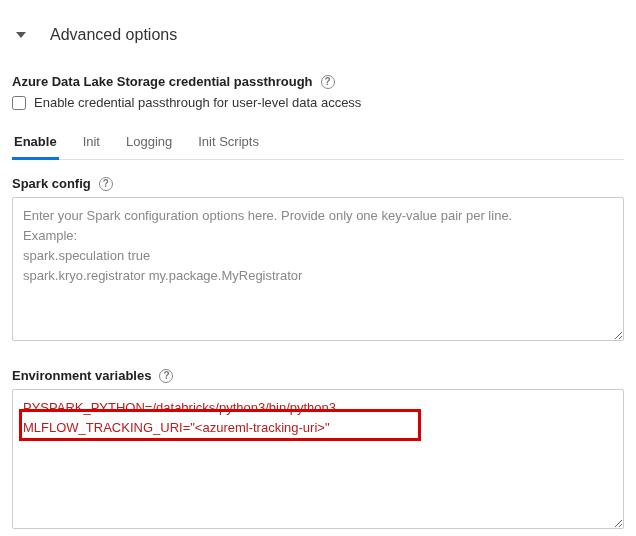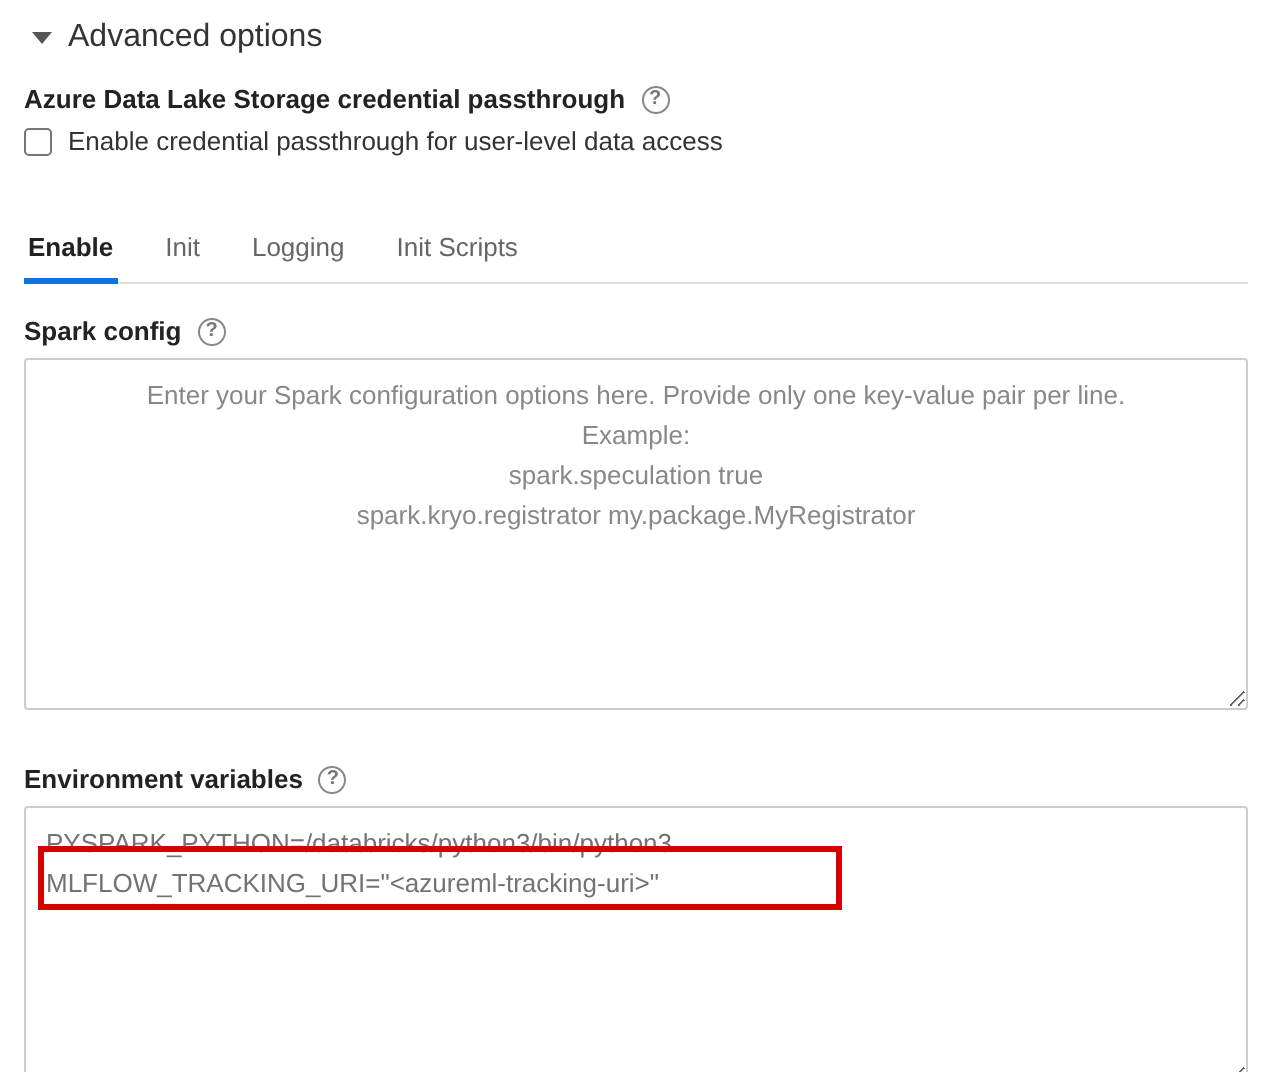--- a/index.html
+++ b/index.html
@@ -25,21 +25,21 @@
     width: 0; height: 0;
     border-left: 5px solid transparent;
     border-right: 5px solid transparent;
     border-top: 6px solid #555;
     margin-left: 4px;
   }
   .collapse-header h2 {
     font-size: 16px;
     font-weight: 400;
     color: #333;
-    margin: 0;
+    margin: 16px;
   }
   .section-label {
     font-weight: 600;
     font-size: 13px;
     color: #222;
     margin-top: 6px;
     margin-bottom: 6px;
     display: flex;
     align-items: center;
     gap: 8px;
@@ -54,21 +54,21 @@
     font-size: 10px;
     color: #777;
     line-height: 1;
     cursor: pointer;
     font-weight: 600;
   }
   .checkbox-row {
     display: flex;
     align-items: center;
     gap: 8px;
-    margin-bottom: 30px;
+    margin-bottom: 16px;
   }
   .checkbox-row input[type="checkbox"] {
     width: 14px; height: 14px;
     margin: 0;
   }
   .checkbox-row label {
     font-size: 13px;
     color: #333;
     font-weight: 400;
   }
@@ -103,23 +103,23 @@
     padding: 8px 10px;
     font-family: "Segoe UI", sans-serif;
     font-size: 13px;
     color: #333;
     resize: both;
     line-height: 1.55;
   }
   textarea::placeholder {
     color: #888;
   }
-  .spark-config-area { height: 176px; margin-bottom: 18px; text-align: center; }
+  .spark-config-area { height: 144px; margin-bottom: 18px; }
   .env-wrap { position: relative; }
-  .env-area { height: 140px; color: #737373; }
+  .env-area { height: 140px; color: #b91c1c; }
   .highlight-box {
     position: absolute;
     border: 3px solid #d60000;
     pointer-events: none;
     left: 7px;
     top: 20px;
     width: 402px;
     height: 32px;
   }
 </style>

